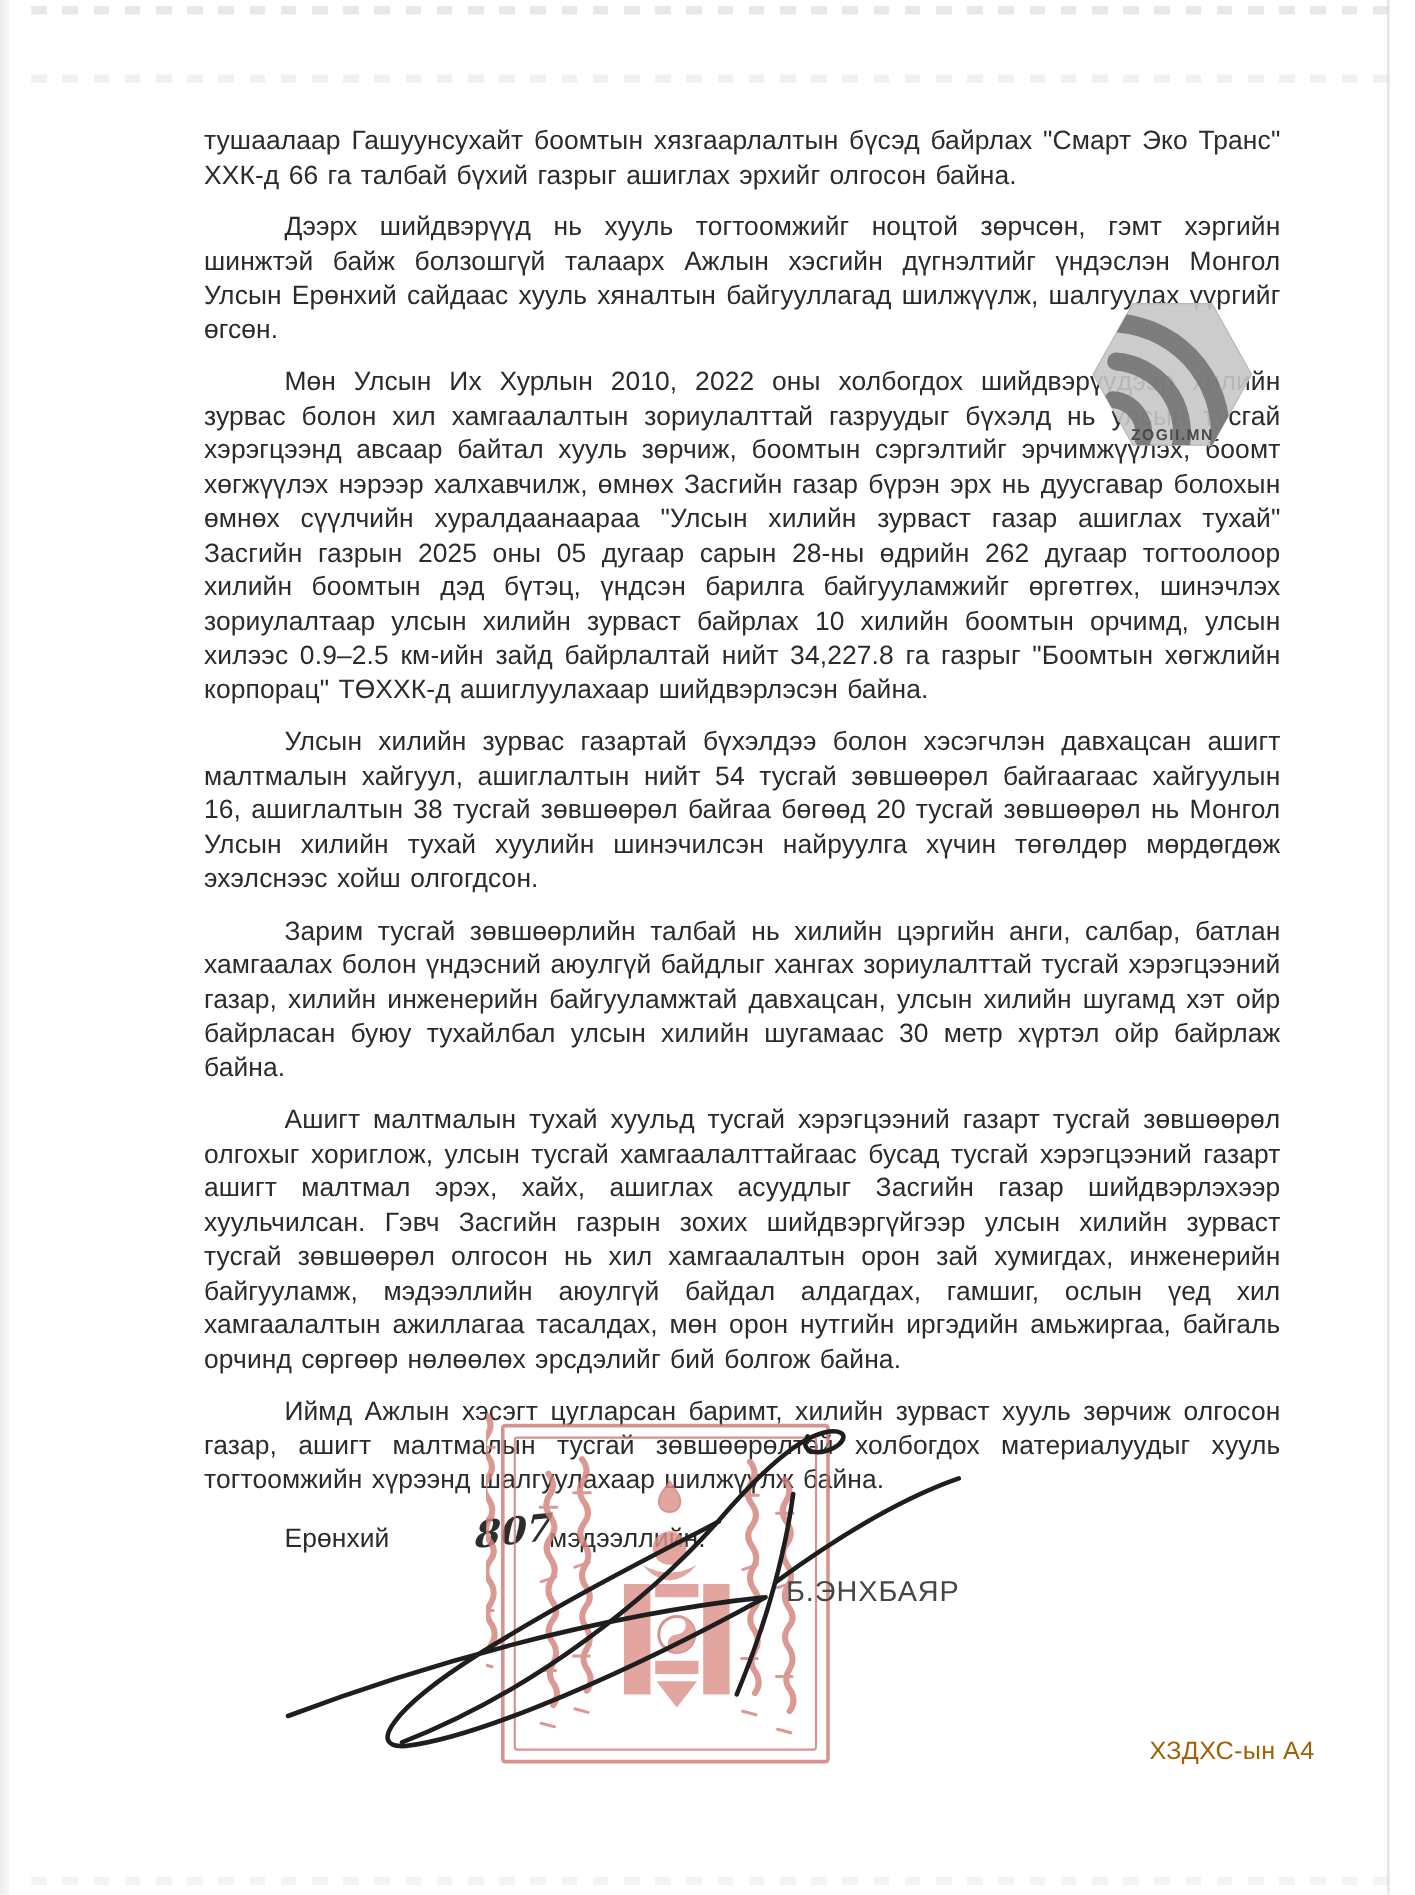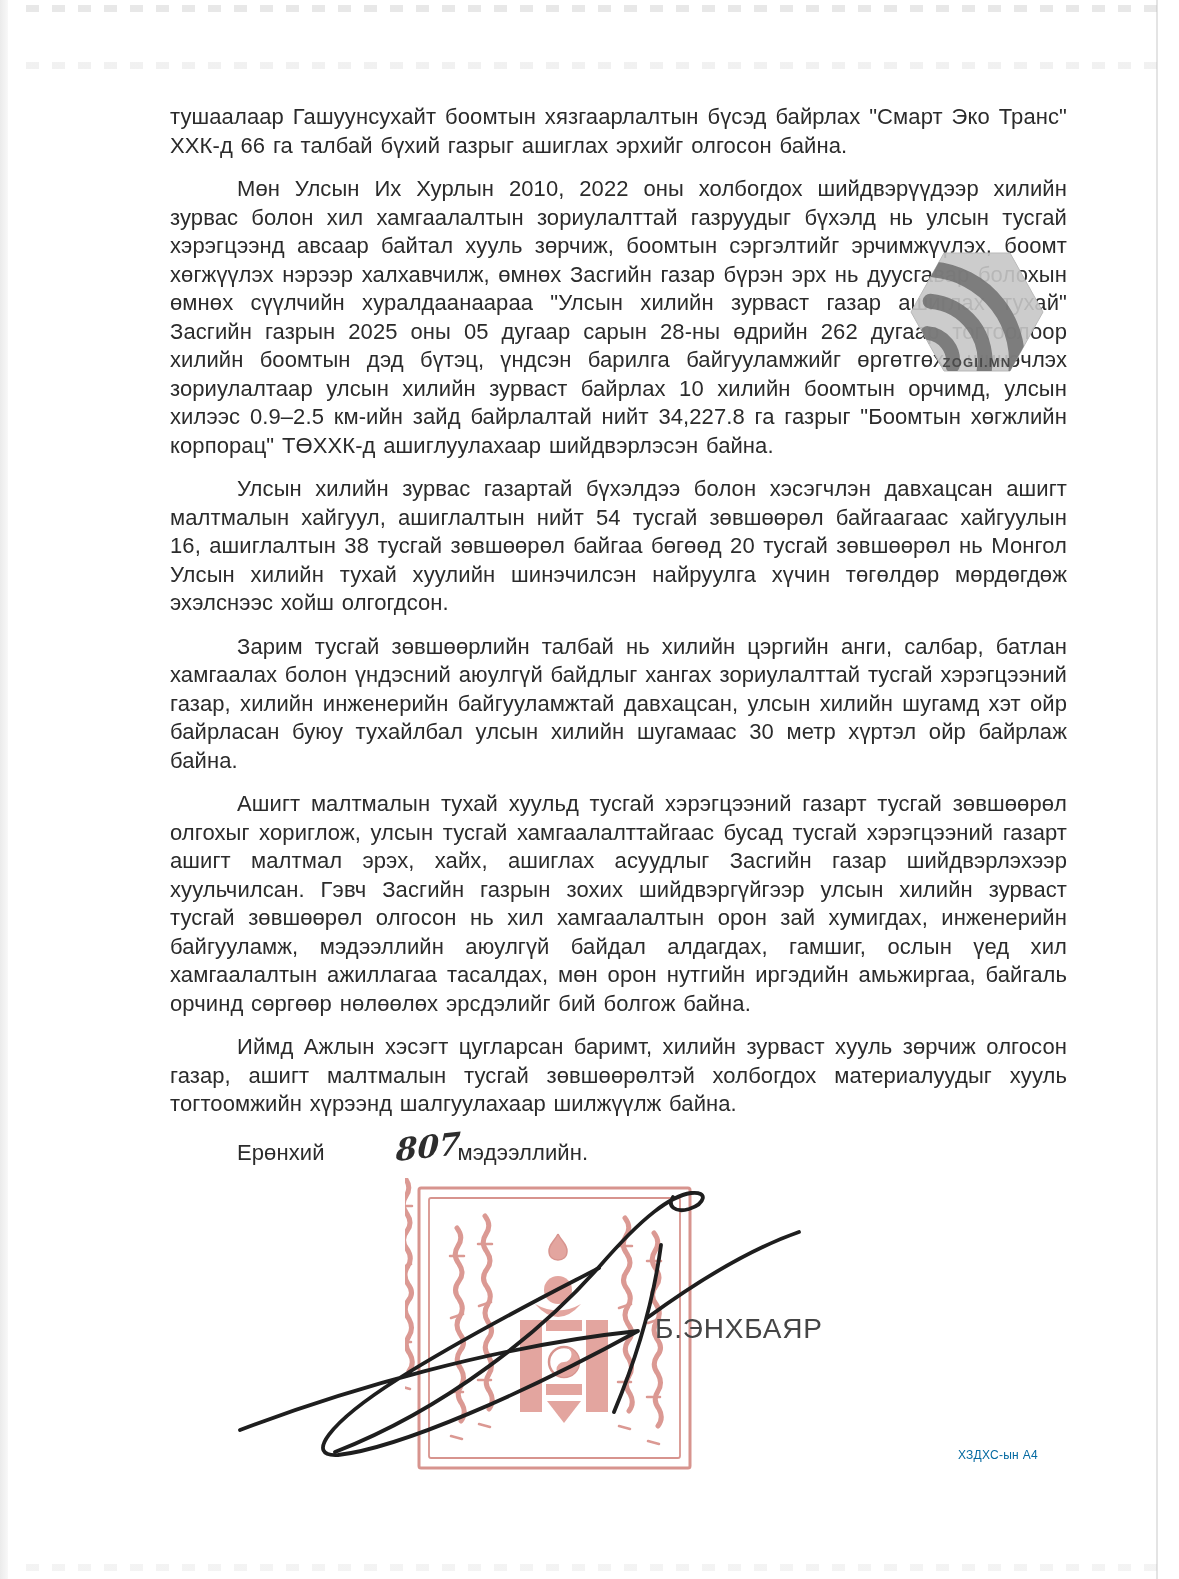--- a/index.html
+++ b/index.html
@@ -34,39 +34,40 @@
     color:#2d2d2d;margin:0 -3px 0 4px;line-height:0;position:relative;top:1px;
   }
 
   
   .watermark{position:absolute;left:898px;top:243px;width:160px;height:136px;pointer-events:none;}
 
   
   .stamp{position:absolute;left:405px;top:1178px;width:300px;height:310px;}
   .signature{position:absolute;left:195px;top:1178px;width:660px;height:310px;}
   .signatory-name{
-    position:absolute;left:655px;top:1313px;font-size:28px;letter-spacing:.8px;
+    position:absolute;left:655px;top:1313px;font-size:24px;letter-spacing:.8px;
     color:#454545;
   }
   .footer-code{
-    position:absolute;left:958px;top:1448px;font-size:12px;color:#0369a1;letter-spacing:.3px;
+    position:absolute;left:958px;top:1448px;font-size:21px;color:#a16207;letter-spacing:.3px;
   }
 </style>
 </head>
 <body>
 
 <div class="edge-left"></div>
 <div class="scan-line-right"></div>
 <div class="dash-row r1"></div>
 <div class="dash-row r2"></div>
 <div class="dash-row r3"></div>
 
 <div class="doc">
   <div>
       <p class="continuation">тушаалаар Гашуунсухайт боомтын хязгаарлалтын бүсэд байрлах "Смарт Эко Транс" ХХК-д 66 га талбай бүхий газрыг ашиглах эрхийг олгосон байна.</p>
+      <p>Дээрх шийдвэрүүд нь хууль тогтоомжийг ноцтой зөрчсөн, гэмт хэргийн шинжтэй байж болзошгүй талаарх Ажлын хэсгийн дүгнэлтийг үндэслэн Монгол Улсын Ерөнхий сайдаас хууль хяналтын байгууллагад шилжүүлж, шалгуулах үүргийг өгсөн.</p>
       <p>Мөн Улсын Их Хурлын 2010, 2022 оны холбогдох шийдвэрүүдээр хилийн зурвас болон хил хамгаалалтын зориулалттай газруудыг бүхэлд нь улсын тусгай хэрэгцээнд авсаар байтал хууль зөрчиж, боомтын сэргэлтийг эрчимжүүлэх, боомт хөгжүүлэх нэрээр халхавчилж, өмнөх Засгийн газар бүрэн эрх нь дуусгавар болохын өмнөх сүүлчийн хуралдаанаараа "Улсын хилийн зурваст газар ашиглах тухай" Засгийн газрын 2025 оны 05 дугаар сарын 28-ны өдрийн 262 дугаар тогтоолоор хилийн боомтын дэд бүтэц, үндсэн барилга байгууламжийг өргөтгөх, шинэчлэх зориулалтаар улсын хилийн зурваст байрлах 10 хилийн боомтын орчимд, улсын хилээс 0.9–2.5 км-ийн зайд байрлалтай нийт 34,227.8 га газрыг "Боомтын хөгжлийн корпорац" ТӨХХК-д ашиглуулахаар шийдвэрлэсэн байна.</p>
       <p>Улсын хилийн зурвас газартай бүхэлдээ болон хэсэгчлэн давхацсан ашигт малтмалын хайгуул, ашиглалтын нийт 54 тусгай зөвшөөрөл байгаагаас хайгуулын 16, ашиглалтын 38 тусгай зөвшөөрөл байгаа бөгөөд 20 тусгай зөвшөөрөл нь Монгол Улсын хилийн тухай хуулийн шинэчилсэн найруулга хүчин төгөлдөр мөрдөгдөж эхэлснээс хойш олгогдсон.</p>
       <p>Зарим тусгай зөвшөөрлийн талбай нь хилийн цэргийн анги, салбар, батлан хамгаалах болон үндэсний аюулгүй байдлыг хангах зориулалттай тусгай хэрэгцээний газар, хилийн инженерийн байгууламжтай давхацсан, улсын хилийн шугамд хэт ойр байрласан буюу тухайлбал улсын хилийн шугамаас 30 метр хүртэл ойр байрлаж байна.</p>
       <p>Ашигт малтмалын тухай хуульд тусгай хэрэгцээний газарт тусгай зөвшөөрөл олгохыг хориглож, улсын тусгай хамгаалалттайгаас бусад тусгай хэрэгцээний газарт ашигт малтмал эрэх, хайх, ашиглах асуудлыг Засгийн газар шийдвэрлэхээр хуульчилсан. Гэвч Засгийн газрын зохих шийдвэргүйгээр улсын хилийн зурваст тусгай зөвшөөрөл олгосон нь хил хамгаалалтын орон зай хумигдах, инженерийн байгууламж, мэдээллийн аюулгүй байдал алдагдах, гамшиг, ослын үед хил хамгаалалтын ажиллагаа тасалдах, мөн орон нутгийн иргэдийн амьжиргаа, байгаль орчинд сөргөөр нөлөөлөх эрсдэлийг бий болгож байна.</p>
       <p>Иймд Ажлын хэсэгт цугларсан баримт, хилийн зурваст хууль зөрчиж олгосон газар, ашигт малтмалын тусгай зөвшөөрөлтэй холбогдох материалуудыг хууль тогтоомжийн хүрээнд шалгуулахаар шилжүүлж байна.</p>
     </div>
   <p class="attachment"><span>Ерөнхий</span><span class="handwritten">807</span><span>мэдээллийн.</span></p>
 </div>
 
 <div class="watermark">

